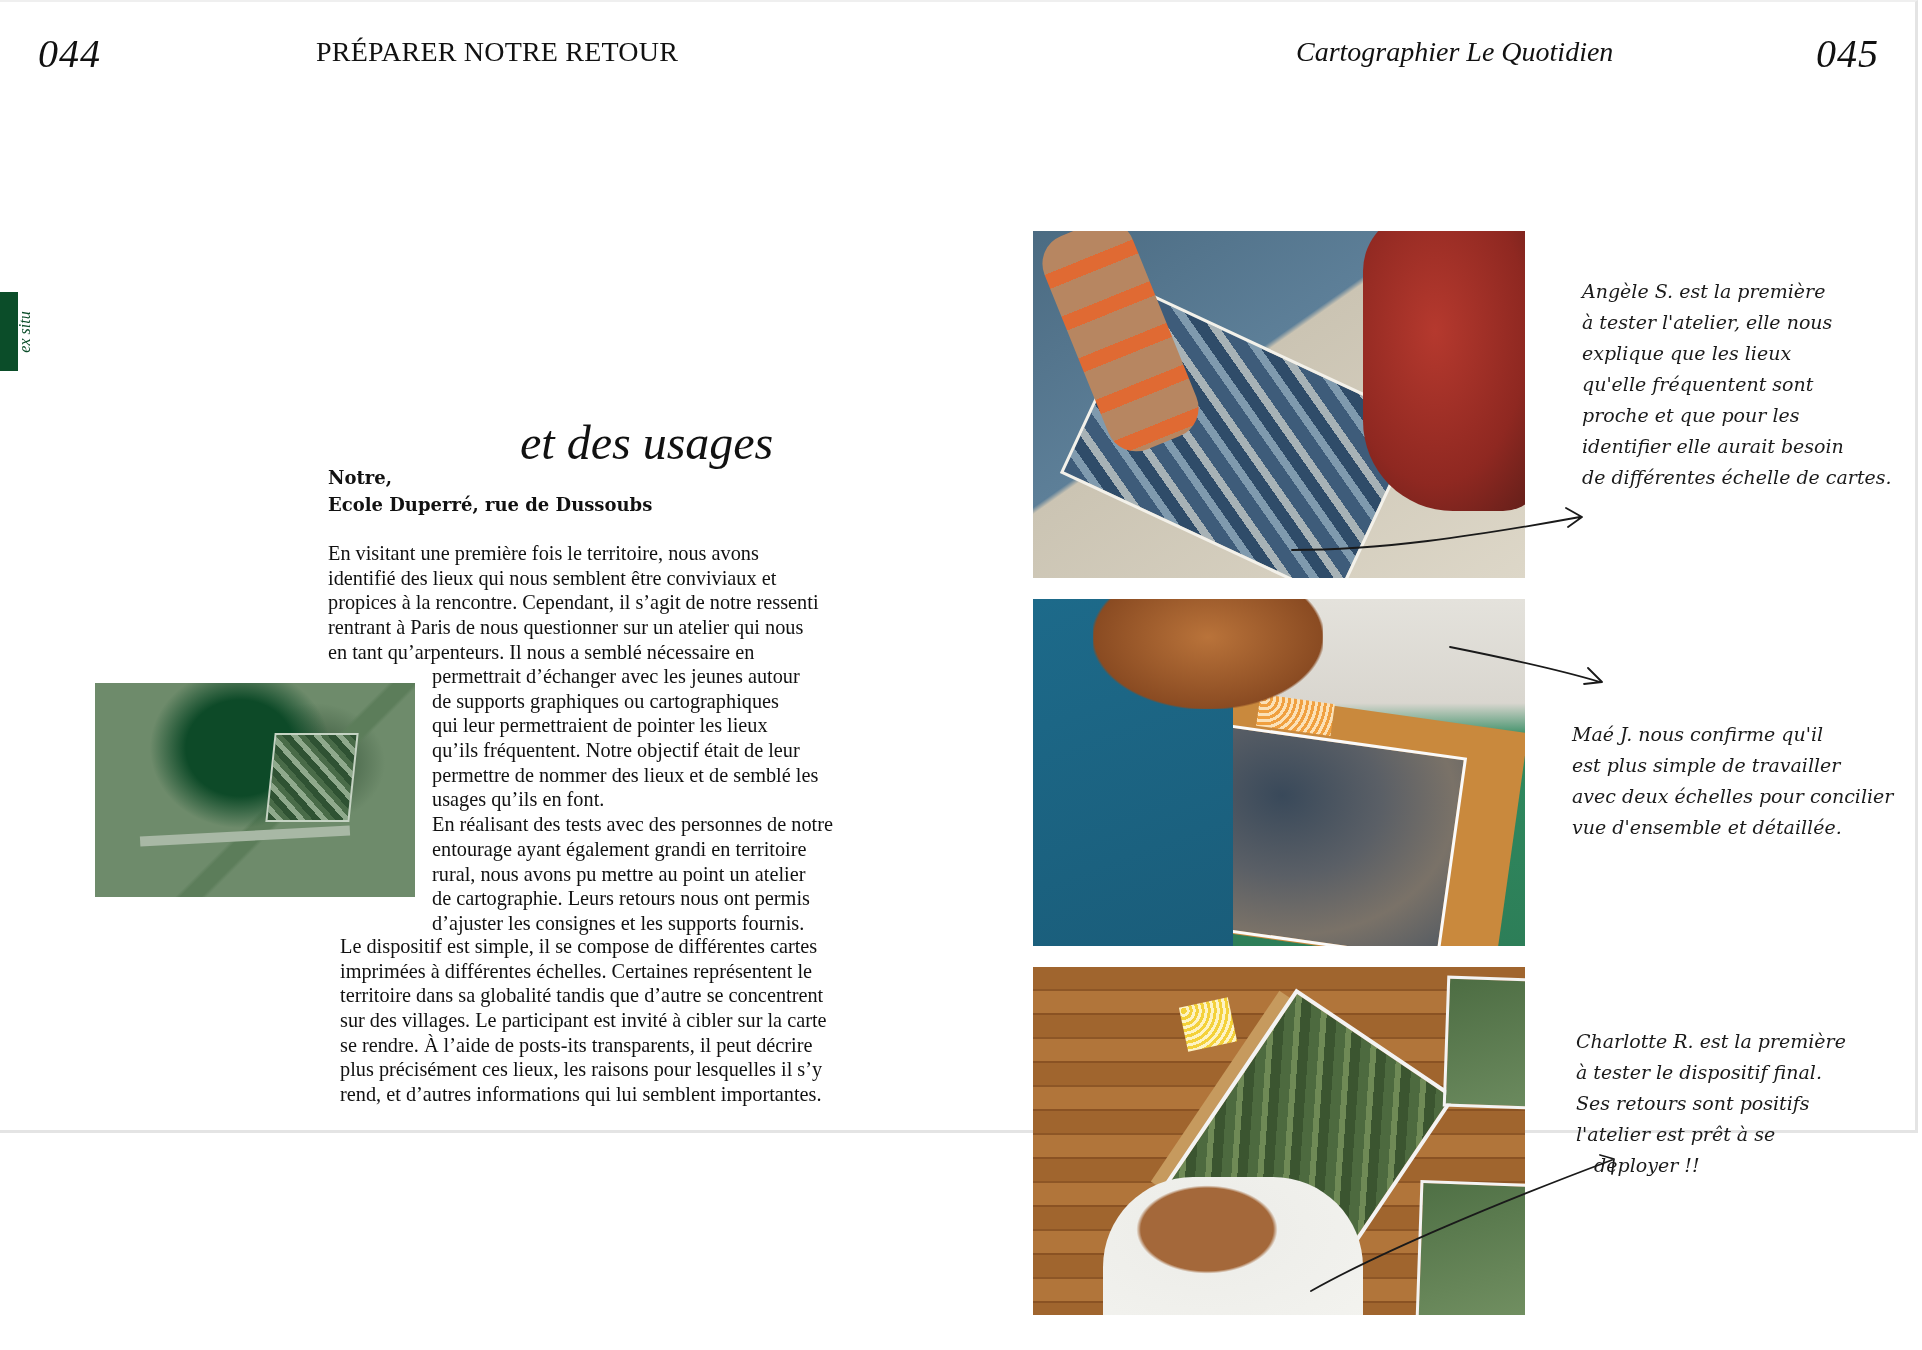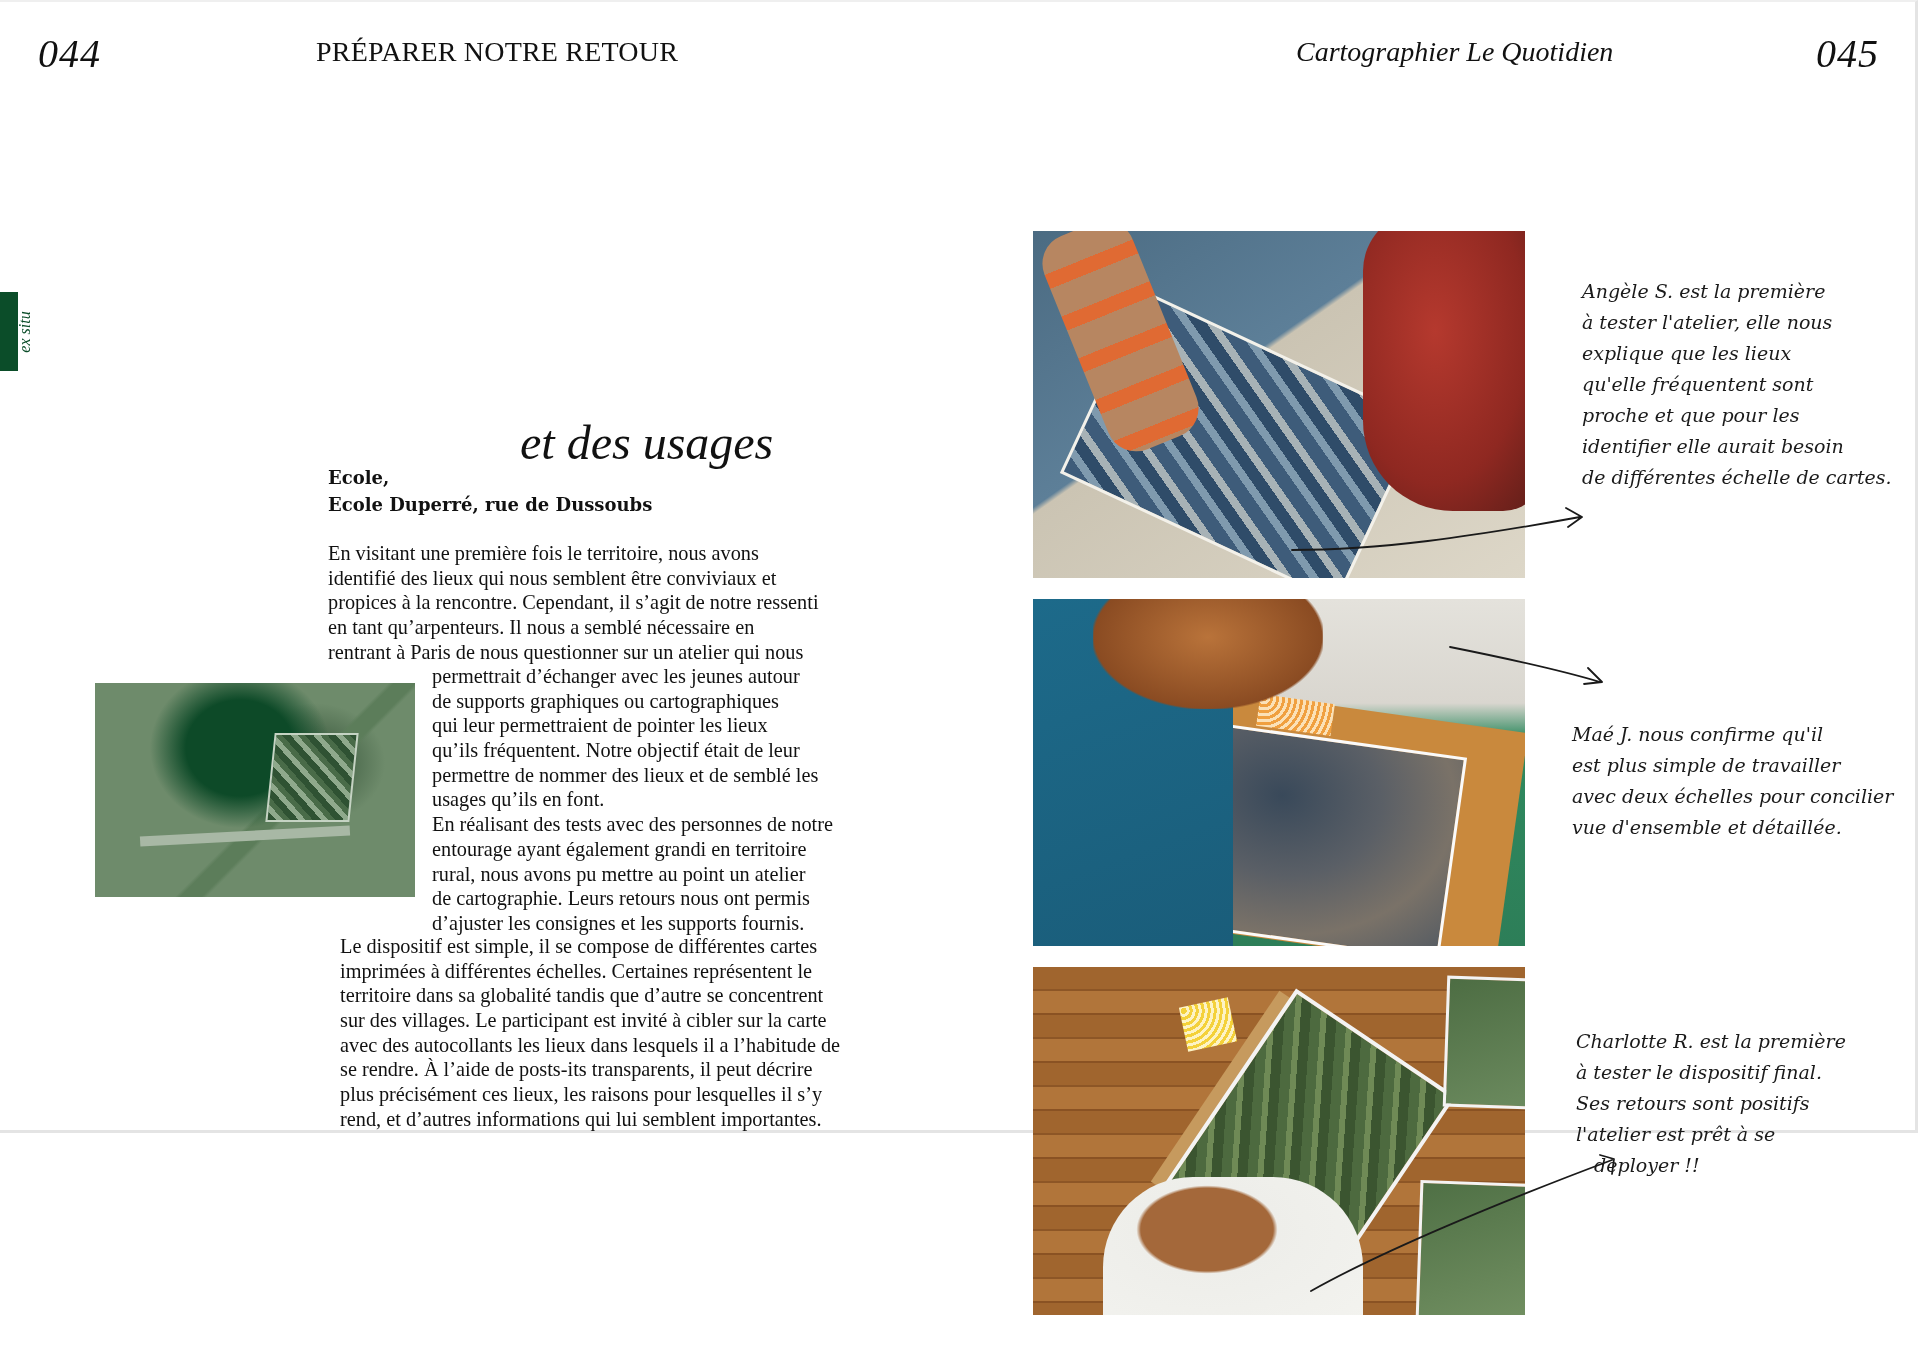--- a/index.html
+++ b/index.html
@@ -92,30 +92,30 @@
   <div class="folio right">045</div>
 
   <div class="tab"></div>
   <div class="tab-label">
       <span>ex situ</span>
     </div>
 
   <div class="title l2">et des usages</div>
 
   <div class="place">
-    <div>Ecole,</div>
+    <div>Notre,</div>
     <div>Ecole Duperré, rue de Dussoubs</div>
   </div>
 
   <div class="body p1">
     <div>En visitant une première fois le territoire, nous avons</div>
     <div>identifié des lieux qui nous semblent être conviviaux et</div>
     <div>propices à la rencontre. Cependant, il s’agit de notre ressenti</div>
+    <div>rentrant à Paris de nous questionner sur un atelier qui nous</div>
     <div>en tant qu’arpenteurs. Il nous a semblé nécessaire en</div>
-    <div>rentrant à Paris de nous questionner sur un atelier qui nous</div>
   </div>
 
   <div class="photo green-photo">
     <div class="map"></div>
     <div class="ruler"></div>
   </div>
 
   <div class="body p2">
     <div>permettrait d’échanger avec les jeunes autour</div>
     <div>de supports graphiques ou cartographiques</div>
@@ -128,21 +128,20 @@
     <div>rural, nous avons pu mettre au point un atelier</div>
     <div>de cartographie. Leurs retours nous ont permis</div>
     <div>d’ajuster les consignes et les supports fournis.</div>
   </div>
 
   <div class="body p3">
     <div>Le dispositif est simple, il se compose de différentes cartes</div>
     <div>imprimées à différentes échelles. Certaines représentent le</div>
     <div>territoire dans sa globalité tandis que d’autre se concentrent</div>
     <div>sur des villages. Le participant est invité à cibler sur la carte</div>
-    <div>avec des autocollants les lieux dans lesquels il a l’habitude de</div>
     <div>se rendre. À l’aide de posts-its transparents, il peut décrire</div>
     <div>plus précisément ces lieux, les raisons pour lesquelles il s’y</div>
     <div>rend, et d’autres informations qui lui semblent importantes.</div>
   </div>
 
   <div class="photo photo1">
     <div class="map"></div>
     <div class="arm"></div>
     <div class="hair"></div>
   </div>

